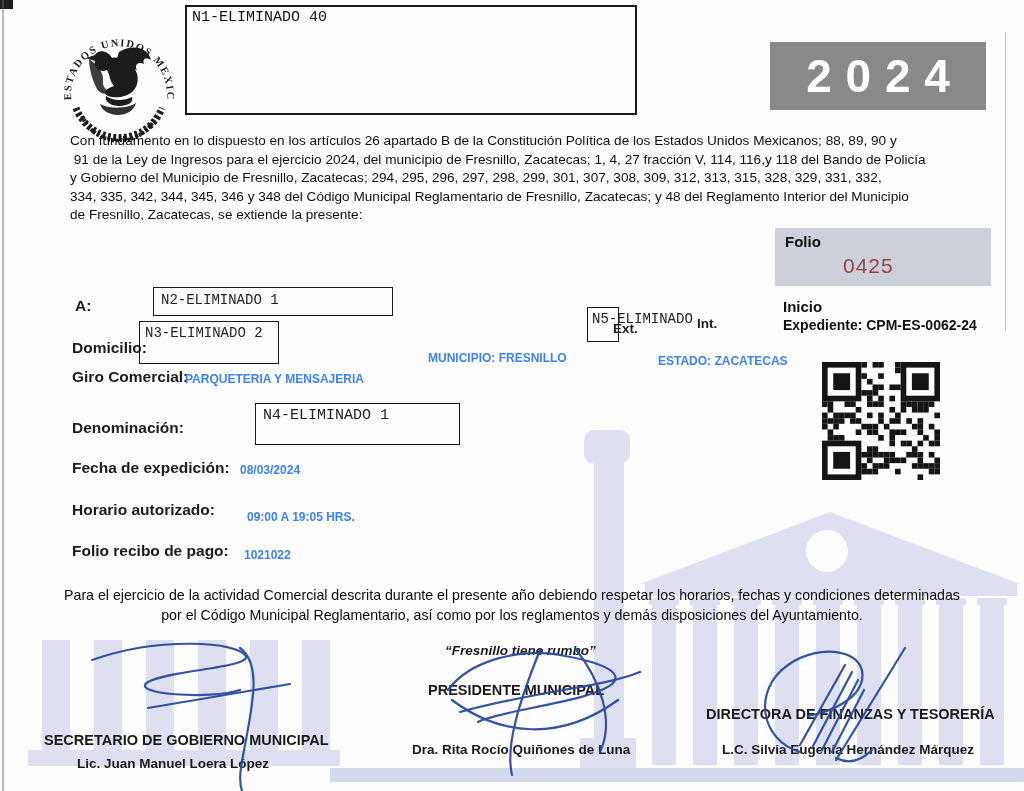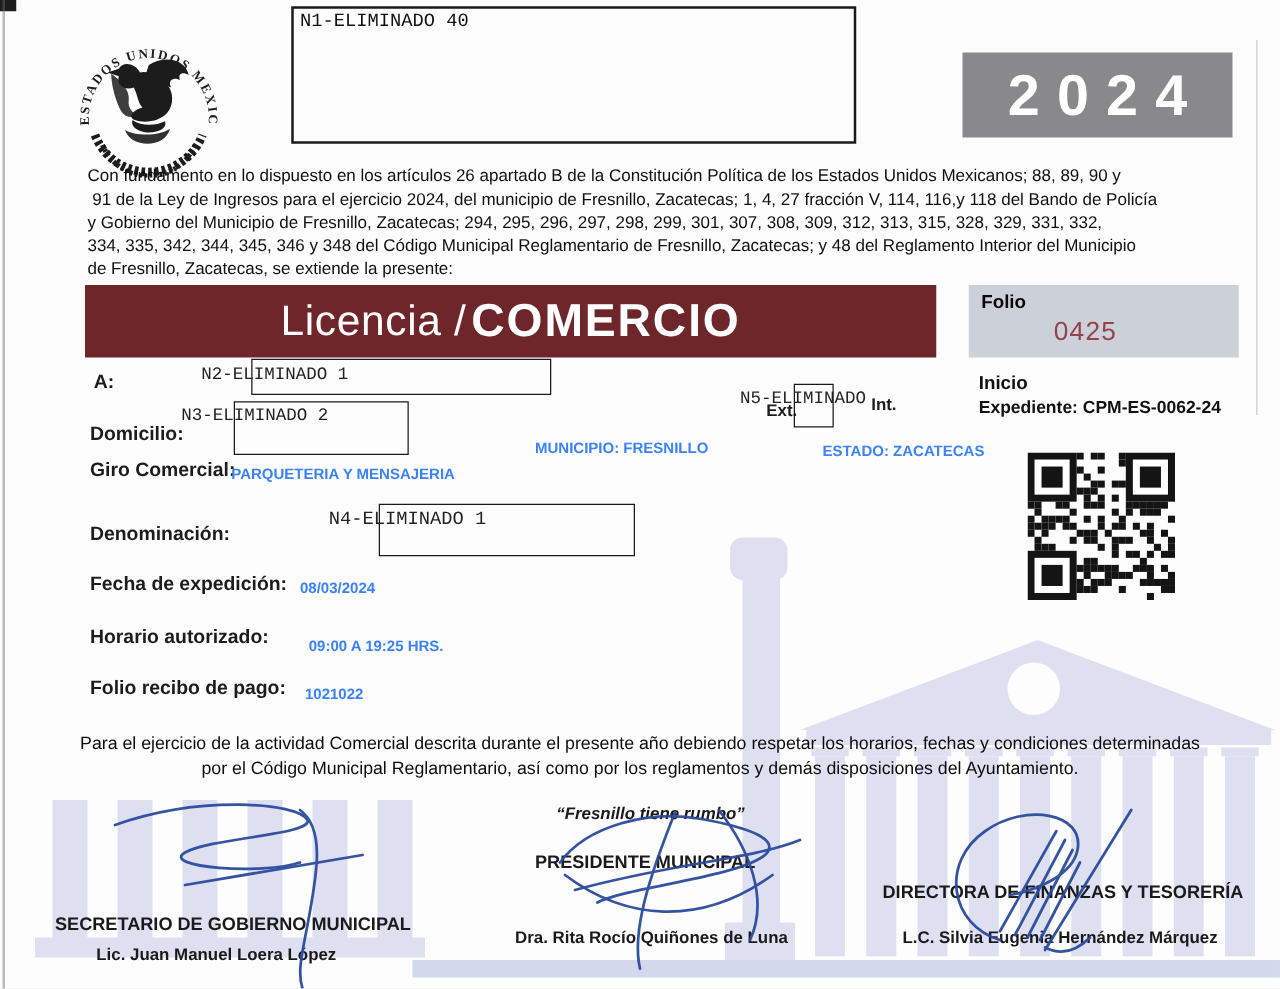--- a/index.html
+++ b/index.html
@@ -19,21 +19,21 @@
   .wm-clock{left:806px;top:530px;width:42px;height:42px;border-radius:50%;background:#fdfdfd;}
   .wm-entablature{left:645px;top:584px;width:372px;height:12px;}
   .wm-monument-top{left:584px;top:430px;width:46px;height:34px;border-radius:10px;}
   .wm-monument-shaft{left:594px;top:460px;width:30px;height:302px;}
   .wm-monument-base{left:580px;top:738px;width:56px;height:42px;}
   .wm-left-band{left:28px;top:750px;width:312px;height:16px;}
   .wm-bottom-band{left:330px;top:768px;width:694px;height:14px;background:#cdd2ea;}
   
   #content{position:absolute;inset:0;z-index:2;}
   .mono{font-family:"Liberation Mono","DejaVu Sans Mono",monospace;}
-  .box{border:2px solid #1a1a1a;background:transparent;margin-left:48px;}
+  .box{border:2px solid #1a1a1a;background:transparent;}
   .n1-box{left:185px;top:5px;width:452px;height:110px;font-size:15px;padding:2px 5px;box-sizing:border-box;}
   .year-badge{left:770px;top:42px;width:216px;height:68px;display:flex;align-items:center;justify-content:center;
     color:#fff;font-size:46px;font-weight:700;letter-spacing:.30em;text-indent:.30em;background:var(--yearbg,#89898c);}
   .legal{left:70px;top:132px;width:924px;font-size:13.6px;line-height:18.6px;color:#0f0f0f;}
   .legal div{white-space:pre;}
   .banner{left:68px;top:228px;width:681px;height:58px;display:flex;align-items:center;justify-content:center;
     background:var(--bannerbg,#6e262b);color:#fff;}
   .banner .reg{font-size:34px;font-weight:400;letter-spacing:.5px;margin-right:4px;}
   .banner .bold{font-size:37px;font-weight:700;letter-spacing:1.5px;}
   .folio-box{left:775px;top:228px;width:216px;height:58px;background:var(--foliobg,#ccd1d9);}
@@ -121,24 +121,20 @@
     </div>
 
     <div class="abs legal">
       <div>Con fundamento en lo dispuesto en los artículos 26 apartado B de la Constitución Política de los Estados Unidos Mexicanos; 88, 89, 90 y</div>
       <div> 91 de la Ley de Ingresos para el ejercicio 2024, del municipio de Fresnillo, Zacatecas; 1, 4, 27 fracción V, 114, 116,y 118 del Bando de Policía</div>
       <div>y Gobierno del Municipio de Fresnillo, Zacatecas; 294, 295, 296, 297, 298, 299, 301, 307, 308, 309, 312, 313, 315, 328, 329, 331, 332,</div>
       <div>334, 335, 342, 344, 345, 346 y 348 del Código Municipal Reglamentario de Fresnillo, Zacatecas; y 48 del Reglamento Interior del Municipio</div>
       <div>de Fresnillo, Zacatecas, se extiende la presente:</div>
     </div>
 
-    <div class="abs banner">
-      <span class="reg">Licencia /</span>
-      <span class="bold">COMERCIO</span>
-    </div>
 
     <div class="abs folio-box">
       <span class="folio-label">Folio</span>
       <span class="folio-number">0425</span>
     </div>
 
     <div class="abs lbl" style="left:75px;top:297px;">A:</div>
     <div class="abs box" style="left:153px;top:287px;width:238px;height:27px;border-width:1.5px;"></div>
     <div class="abs mono redact" style="left:161px;top:292px;">N2-ELIMINADO 1</div>
 
@@ -161,21 +157,21 @@
     <div class="abs val" style="left:185px;top:372px;">PARQUETERIA Y MENSAJERIA</div>
 
     <div class="abs lbl" style="left:72px;top:419px;">Denominación:</div>
     <div class="abs box" style="left:255px;top:403px;width:203px;height:40px;border-width:1.5px;"></div>
     <div class="abs mono redact" style="left:263px;top:407px;font-size:15px;">N4-ELIMINADO 1</div>
 
     <div class="abs lbl" style="left:72px;top:459px;">Fecha de expedición:</div>
     <div class="abs val" style="left:240px;top:463px;">08/03/2024</div>
 
     <div class="abs lbl" style="left:72px;top:501px;">Horario autorizado:</div>
-    <div class="abs val" style="left:247px;top:510px;">09:00 A 19:25 HRS.</div>
+    <div class="abs val" style="left:247px;top:510px;">09:00 A 19:05 HRS.</div>
 
     <div class="abs lbl" style="left:72px;top:542px;">Folio recibo de pago:</div>
     <div class="abs val" style="left:244px;top:548px;">1021022</div>
 
     <svg id="qr-svg" class="abs" style="left:822px;top:362px;" width="118" height="118" viewBox="0 0 118 118">
         <rect x="39.33333333333333" y="0" width="5.619047619047619" height="5.619047619047619" fill="#141414"></rect>
         <rect x="50.57142857142857" y="0" width="5.619047619047619" height="5.619047619047619" fill="#141414"></rect>
         <rect x="56.19047619047619" y="0" width="5.619047619047619" height="5.619047619047619" fill="#141414"></rect>
         <rect x="73.04761904761904" y="0" width="5.619047619047619" height="5.619047619047619" fill="#141414"></rect>
         <rect x="73.04761904761904" y="5.619047619047619" width="5.619047619047619" height="5.619047619047619" fill="#141414"></rect>

